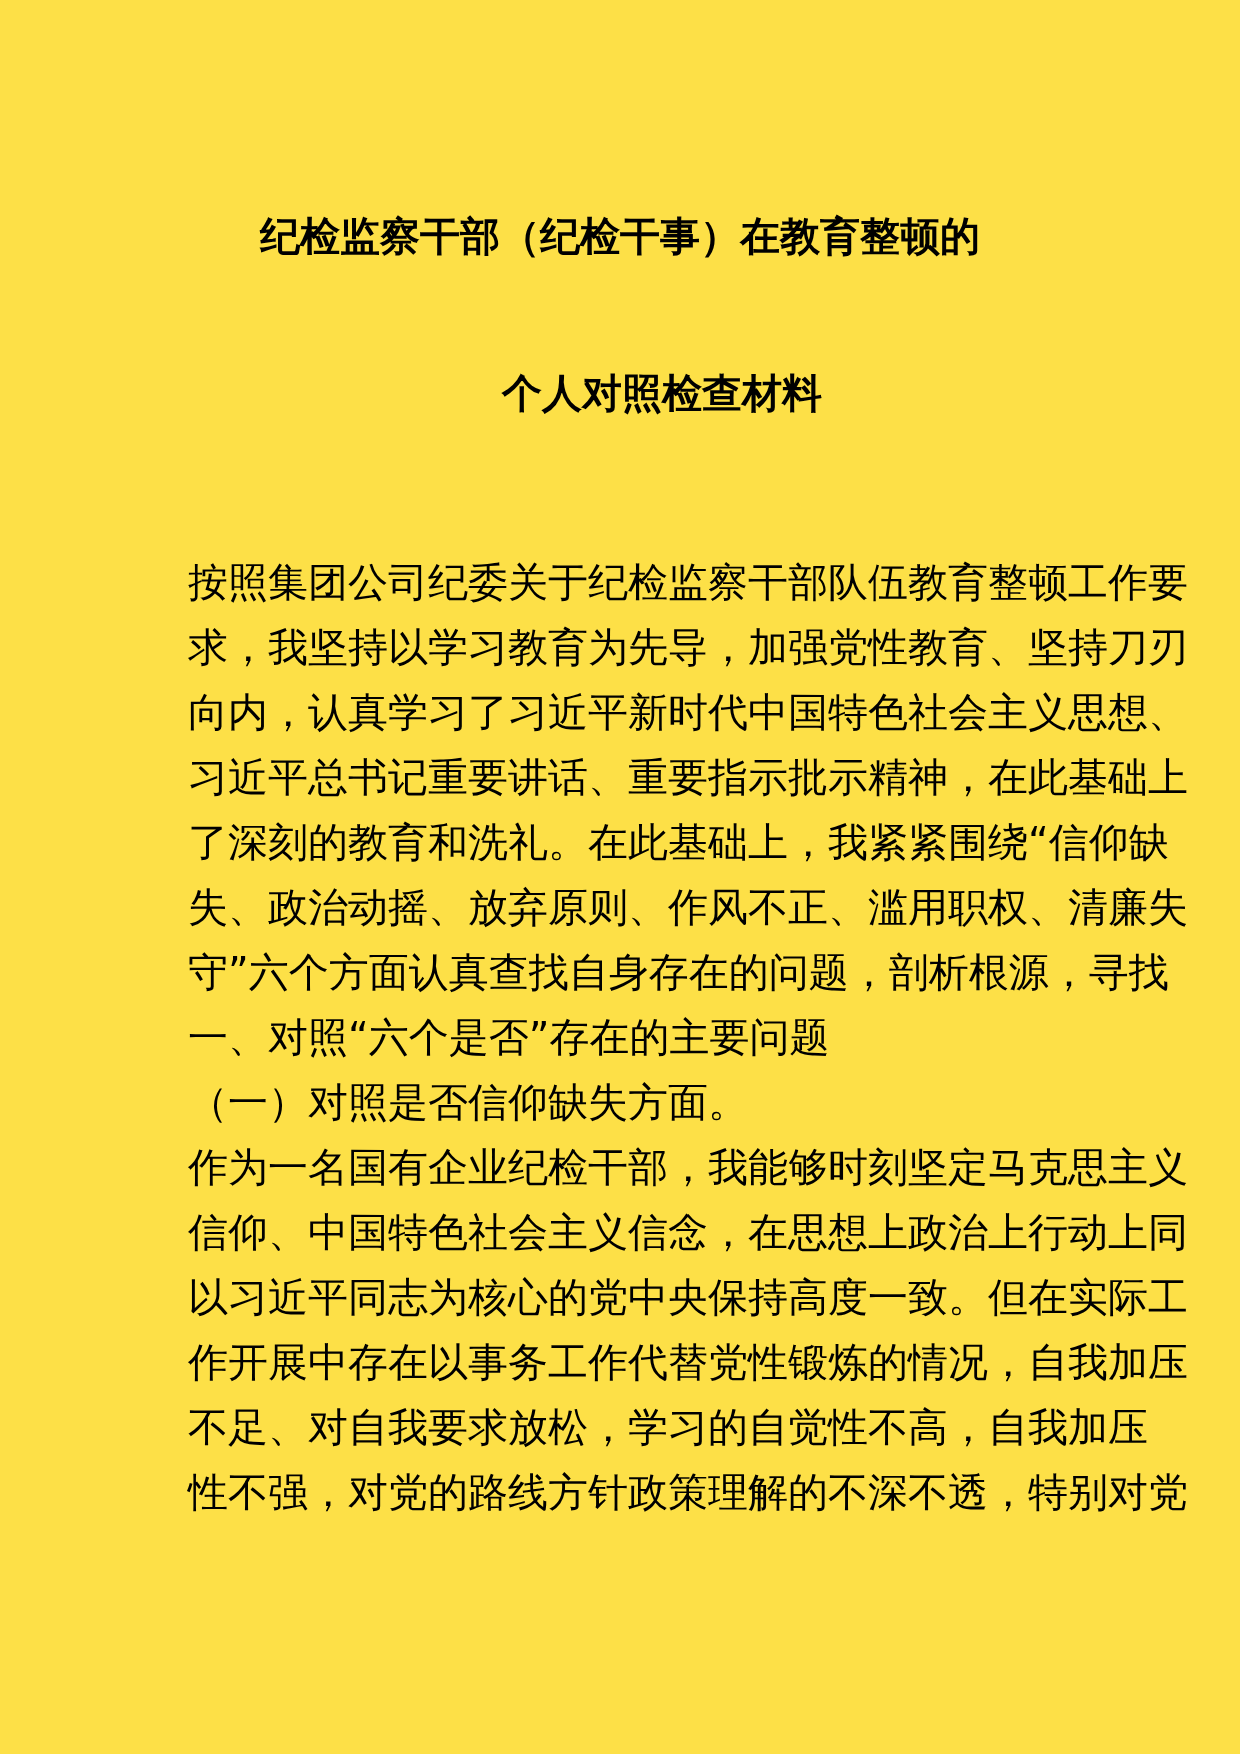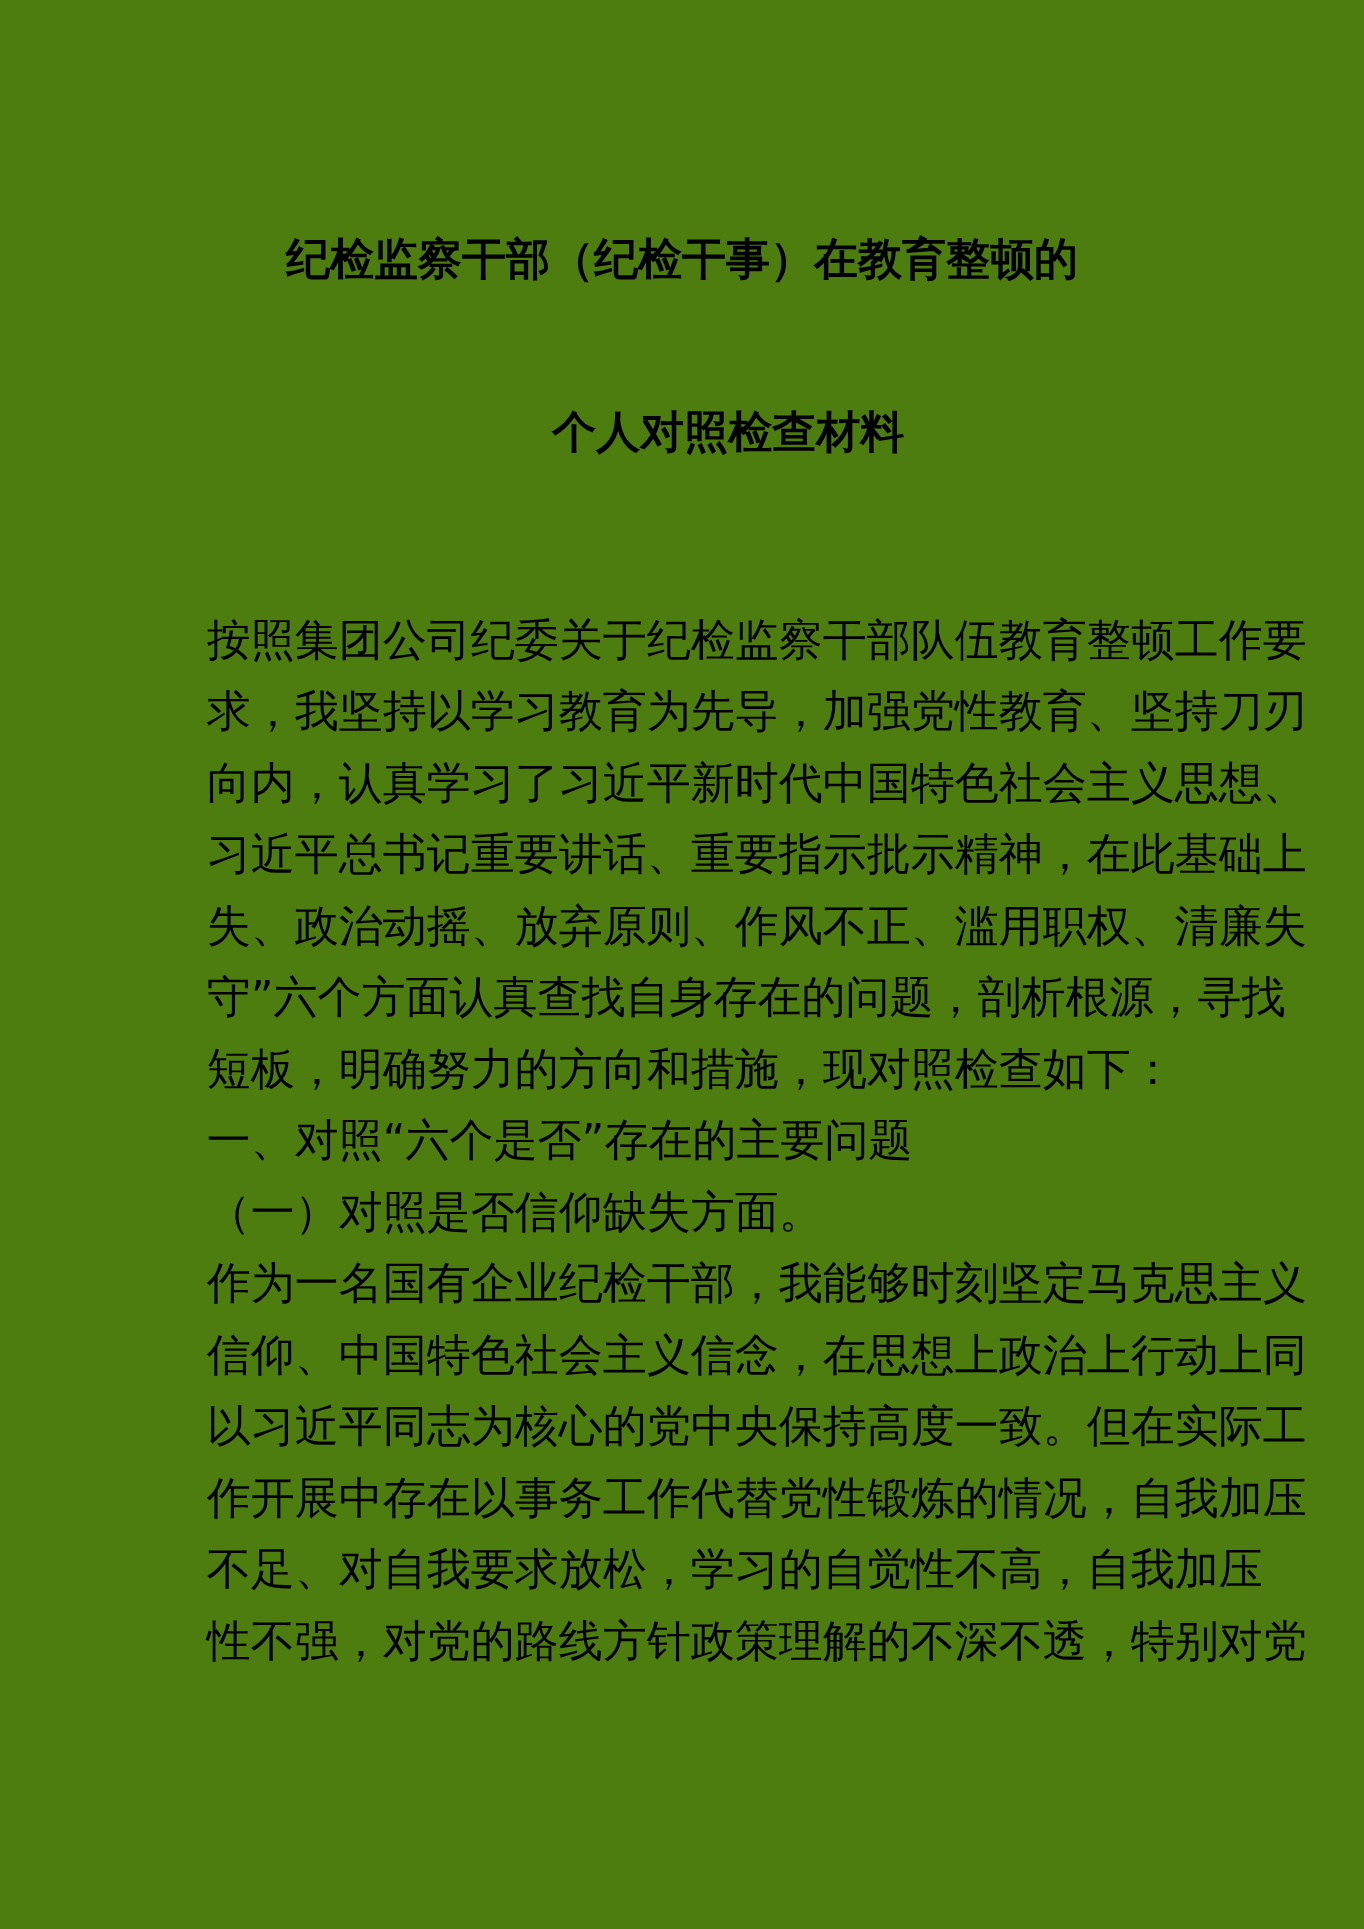--- a/index.html
+++ b/index.html
@@ -14,21 +14,21 @@
       overflow: hidden;
       font-family: "DejaVu Sans", "Liberation Sans", sans-serif;
       color: #000000;
     }
     .page {
       position: absolute;
       left: 0;
       top: 0;
       width: 1240px;
       height: 1754px;
-      background: #4d7c0f;
+      background: #fde047;
     }
     .title-line {
       position: absolute;
       left: 0;
       width: 1240px;
       text-align: center;
       font-weight: bold;
       font-size: 40px;
       line-height: 50px;
       letter-spacing: 0px;
@@ -57,23 +57,23 @@
 <div class="page">
 
   <div class="title-line title-1">纪检监察干部（纪检干事）在教育整顿的</div>
   <div class="title-line title-2">个人对照检查材料</div>
 
   <div class="body-text">
     <span class="line">按照集团公司纪委关于纪检监察干部队伍教育整顿工作要</span>
     <span class="line">求，我坚持以学习教育为先导，加强党性教育、坚持刀刃</span>
     <span class="line">向内，认真学习了习近平新时代中国特色社会主义思想、</span>
     <span class="line">习近平总书记重要讲话、重要指示批示精神，在此基础上</span>
+    <span class="line">了深刻的教育和洗礼。在此基础上，我紧紧围绕“信仰缺</span>
     <span class="line">失、政治动摇、放弃原则、作风不正、滥用职权、清廉失</span>
     <span class="line">守”六个方面认真查找自身存在的问题，剖析根源，寻找</span>
-    <span class="line">短板，明确努力的方向和措施，现对照检查如下：</span>
     <span class="line">一、对照“六个是否”存在的主要问题</span>
     <span class="line">（一）对照是否信仰缺失方面。</span>
     <span class="line">作为一名国有企业纪检干部，我能够时刻坚定马克思主义</span>
     <span class="line">信仰、中国特色社会主义信念，在思想上政治上行动上同</span>
     <span class="line">以习近平同志为核心的党中央保持高度一致。但在实际工</span>
     <span class="line">作开展中存在以事务工作代替党性锻炼的情况，自我加压</span>
     <span class="line">不足、对自我要求放松，学习的自觉性不高，自我加压</span>
     <span class="line">性不强，对党的路线方针政策理解的不深不透，特别对党</span>
   </div>
 

